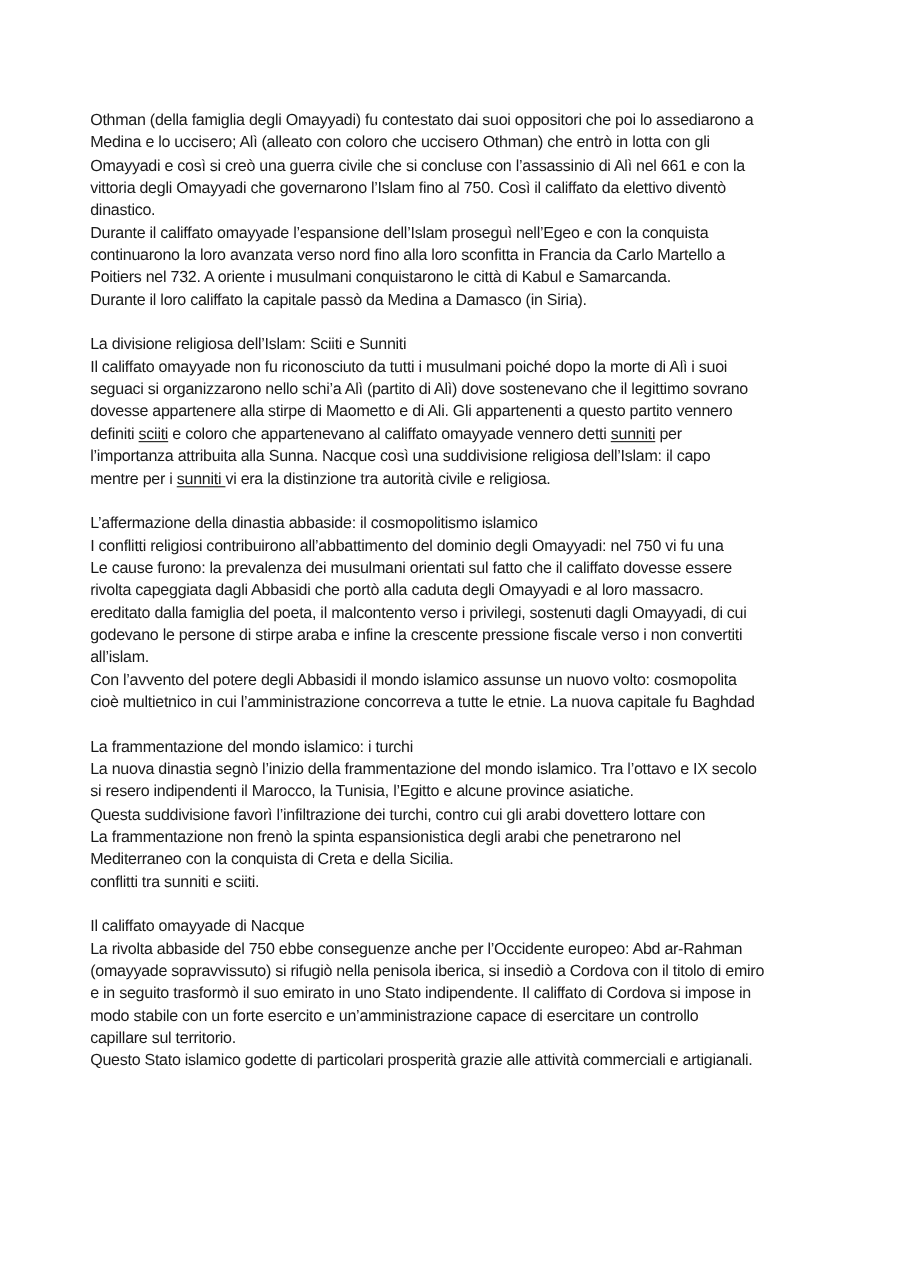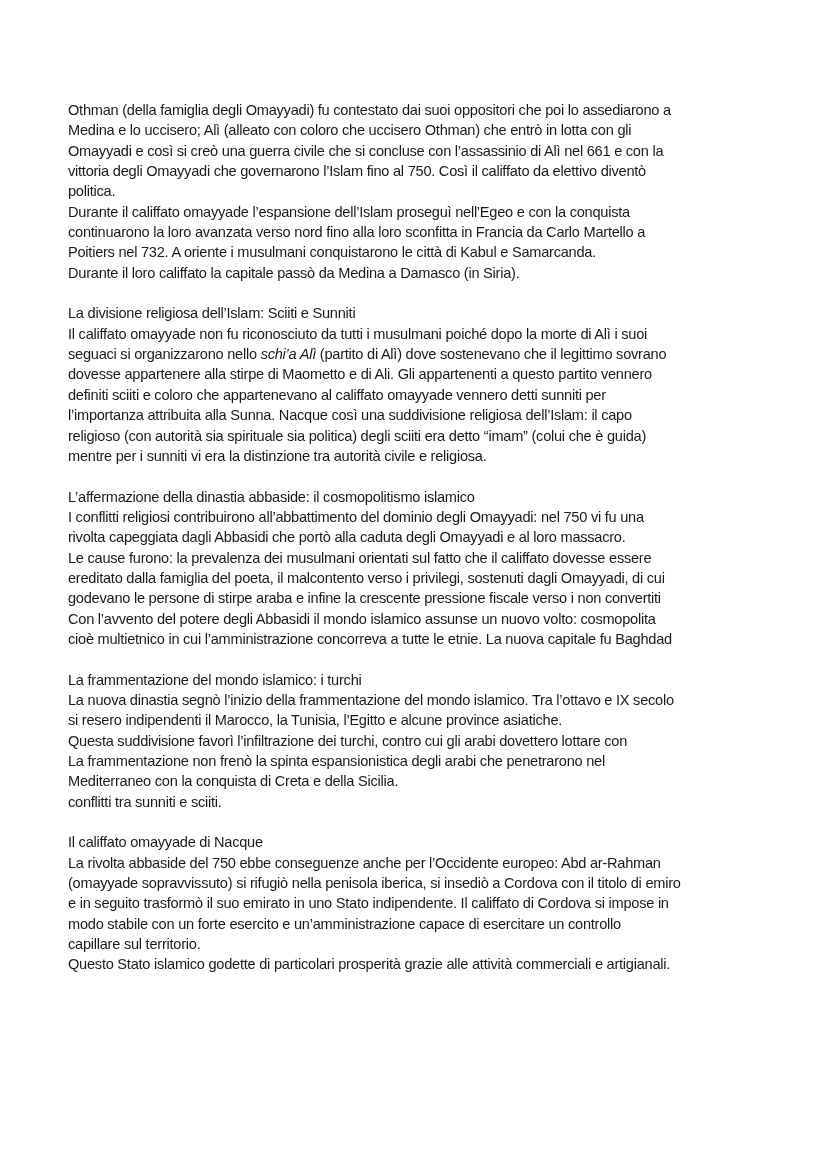--- a/index.html
+++ b/index.html
@@ -8,21 +8,21 @@
     background: #ffffff;
   }
   body {
     width: 828px;
     height: 1171px;
     position: relative;
     overflow: hidden;
   }
   .page {
     position: absolute;
-    left: 68px;
+    left: 82px;
     top: 100px;
     width: 700px;
     font-family: "Liberation Sans", "DejaVu Sans", sans-serif;
     font-size: 14.6px;
     line-height: 20.35px;
     color: #1a1a1a;
     letter-spacing: -0.25px;
   }
   .line {
     display: block;
@@ -30,66 +30,66 @@
     height: 20.35px;
   }
   .blank {
     display: block;
     height: 20.35px;
   }
   .heading {
     font-weight: normal;
   }
   .u {
+    text-decoration: underline;
     text-underline-offset: 2px;
   }
   .i {
-    font-style: italic;
   }
   section { display: block; }
 </style>
 </head>
 <body>
 
 <div class="page">
 
   <section>
     <span class="line">Othman (della famiglia degli Omayyadi) fu contestato dai suoi oppositori che poi lo assediarono a</span>
     <span class="line">Medina e lo uccisero; Alì (alleato con coloro che uccisero Othman) che entrò in lotta con gli</span>
     <span class="line">Omayyadi e così si creò una guerra civile che si concluse con l’assassinio di Alì nel 661 e con la</span>
     <span class="line">vittoria degli Omayyadi che governarono l’Islam fino al 750. Così il califfato da elettivo diventò</span>
-    <span class="line">politica.</span>
+    <span class="line">dinastico.</span>
     <span class="line">Durante il califfato omayyade l’espansione dell’Islam proseguì nell’Egeo e con la conquista</span>
     <span class="line">continuarono la loro avanzata verso nord fino alla loro sconfitta in Francia da Carlo Martello a</span>
     <span class="line">Poitiers nel 732. A oriente i musulmani conquistarono le città di Kabul e Samarcanda.</span>
     <span class="line">Durante il loro califfato la capitale passò da Medina a Damasco (in Siria).</span>
   </section>
 
   <span class="blank"></span>
 
   <section>
     <span class="line heading">La divisione religiosa dell’Islam: Sciiti e Sunniti</span>
     <span class="line">Il califfato omayyade non fu riconosciuto da tutti i musulmani poiché dopo la morte di Alì i suoi</span>
     <span class="line"><span>seguaci si organizzarono nello </span><span class="i">schi’a Alì</span><span> (partito di Alì) dove sostenevano che il legittimo sovrano</span></span>
     <span class="line">dovesse appartenere alla stirpe di Maometto e di Ali. Gli appartenenti a questo partito vennero</span>
     <span class="line"><span>definiti </span><span class="u">sciiti</span><span> e coloro che appartenevano al califfato omayyade vennero detti </span><span class="u">sunniti</span><span> per</span></span>
     <span class="line">l’importanza attribuita alla Sunna. Nacque così una suddivisione religiosa dell’Islam: il capo</span>
-    <span class="line"><span>religioso (con autorità sia spirituale sia politica) degli </span><span class="u">sciiti</span><span> era detto “imam” (colui che è guida)</span></span>
     <span class="line"><span>mentre per i </span><span class="u">sunniti </span><span>vi era la distinzione tra autorità civile e religiosa.</span></span>
   </section>
 
   <span class="blank"></span>
 
   <section>
     <span class="line heading">L’affermazione della dinastia abbaside: il cosmopolitismo islamico</span>
     <span class="line">I conflitti religiosi contribuirono all’abbattimento del dominio degli Omayyadi: nel 750 vi fu una</span>
+    <span class="line">Le cause furono: la prevalenza dei musulmani orientati sul fatto che il califfato dovesse essere</span>
     <span class="line">rivolta capeggiata dagli Abbasidi che portò alla caduta degli Omayyadi e al loro massacro.</span>
-    <span class="line">Le cause furono: la prevalenza dei musulmani orientati sul fatto che il califfato dovesse essere</span>
     <span class="line">ereditato dalla famiglia del poeta, il malcontento verso i privilegi, sostenuti dagli Omayyadi, di cui</span>
     <span class="line">godevano le persone di stirpe araba e infine la crescente pressione fiscale verso i non convertiti</span>
+    <span class="line">all’islam.</span>
     <span class="line">Con l’avvento del potere degli Abbasidi il mondo islamico assunse un nuovo volto: cosmopolita</span>
     <span class="line">cioè multietnico in cui l’amministrazione concorreva a tutte le etnie. La nuova capitale fu Baghdad</span>
   </section>
 
   <span class="blank"></span>
 
   <section>
     <span class="line heading">La frammentazione del mondo islamico: i turchi</span>
     <span class="line">La nuova dinastia segnò l’inizio della frammentazione del mondo islamico. Tra l’ottavo e IX secolo</span>
     <span class="line">si resero indipendenti il Marocco, la Tunisia, l’Egitto e alcune province asiatiche.</span>

